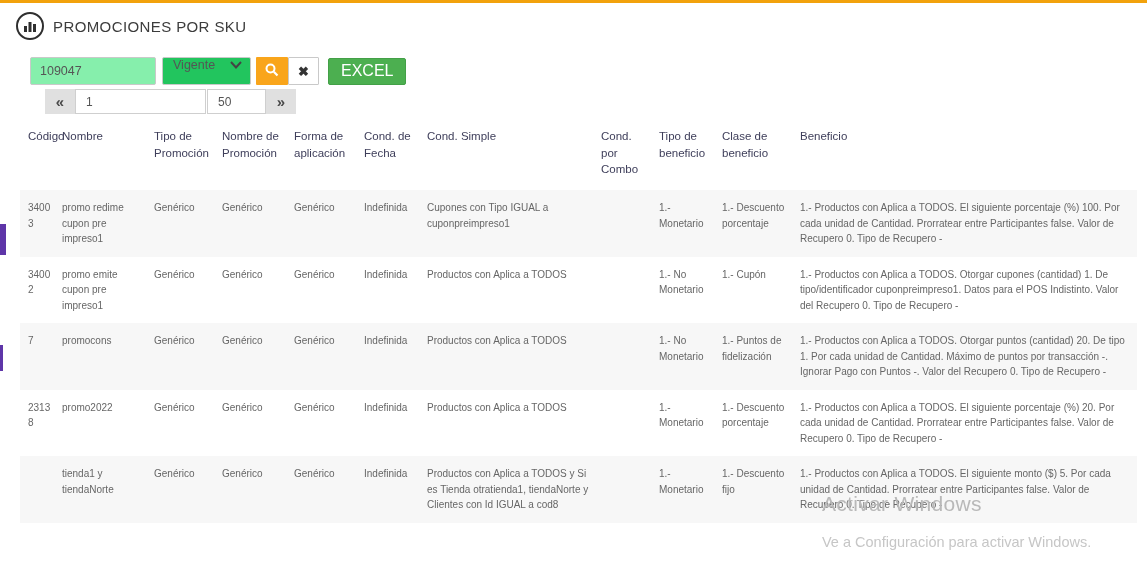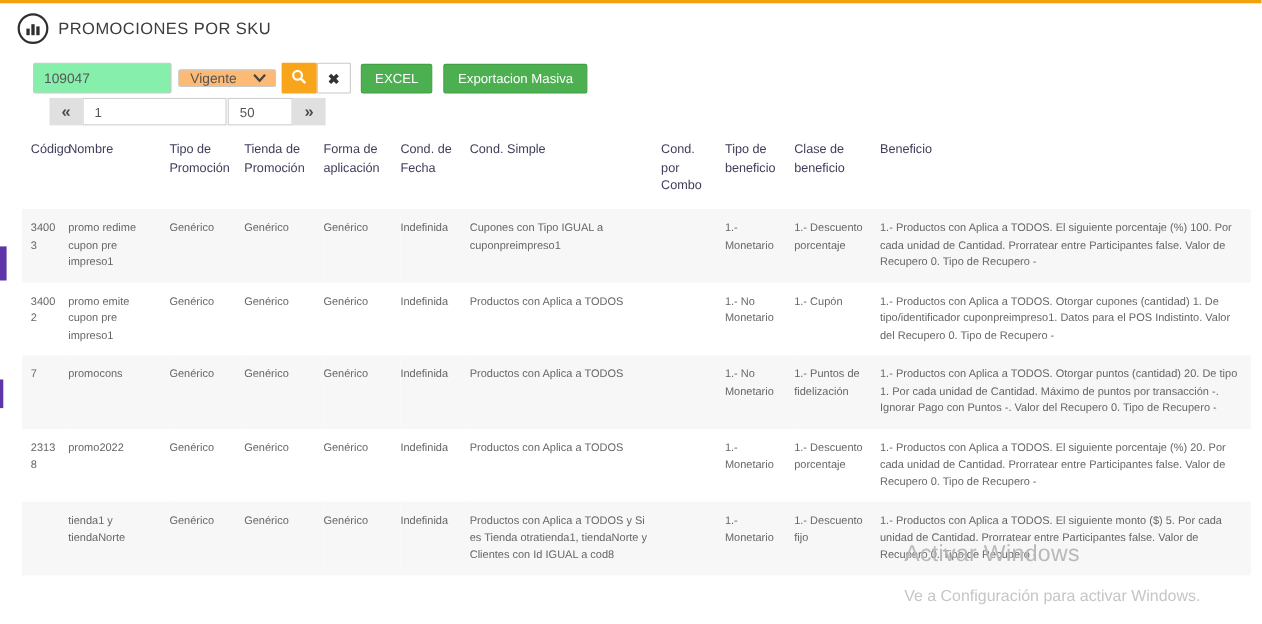--- a/index.html
+++ b/index.html
@@ -31,35 +31,35 @@
   
   .filter-bar { display: flex; align-items: center; margin: 17px 0 0 30px; height: 28px; }
   .txt-input {
     height: 28px; border: 1px solid #c9c9c9; border-radius: 2px;
     font-family: "Liberation Sans", sans-serif;
     font-size: 12.5px; color: #555; padding: 0 9px; outline: none; background: #86efac;
   }
   .input-sku { width: 126px; }
   .input-date { width: 126px; margin-left: 10px; }
   .select-box {
-    width: 89px; height: 16px; border: 1px solid #c9c9c9; border-radius: 2px;
+    width: 89px; height: 28px; border: 1px solid #c9c9c9; border-radius: 2px;
     margin-left: 6px; display: flex; align-items: flex-start; justify-content: space-between;
-    padding: 0 8px 0 10px; font-size: 12.5px; color: #555; background: #fdba74; cursor: pointer;
+    padding: 0 8px 0 10px; font-size: 12.5px; color: #555; background: #22c55e; cursor: pointer;
   }
   .btn { border: none; cursor: pointer; font-family: "Liberation Sans", sans-serif; }
   .btn-search {
     width: 32px; height: 28px; background: #F9A51B; margin-left: 5px;
     display: flex; align-items: center; justify-content: center; border-radius: 1px;
   }
   .btn-clear {
     width: 31px; height: 28px; background: #fff; border: 1px solid #c9c9c9;
     color: #333; font-size: 13px; font-weight: bold; border-radius: 1px;
   }
   .btn-green {
-    height: 27px; background: #4CAF50; color: #fff; font-size: 12px;
+    height: 27px; background: #4CAF50; color: #fff; font-size: 16px;
     padding: 0 12px; border-radius: 2px; border: 1px solid #43A047;
   }
   .btn-excel { margin-left: 9px; }
   .btn-export { margin-left: 10px; }
 
   
   .pagination { display: flex; align-items: center; margin: 4px 0 0 45px; height: 25px; }
   .pg-btn {
     width: 30px; height: 25px; background: #e0e0e0; border: none; color: #4a4a4a;
     font-size: 15px; font-weight: bold; cursor: pointer; line-height: 25px; padding: 0;
@@ -125,21 +125,20 @@
       <svg width="14" height="14" viewBox="0 0 14 14">
           <circle cx="5.5" cy="5.5" r="4" fill="none" stroke="#fff" stroke-width="2"></circle>
           <line x1="8.8" y1="8.8" x2="12.5" y2="12.5" stroke="#fff" stroke-width="2.2"></line>
         </svg>
     </span>
   </button>
   <button class="btn btn-clear">
     <span>✖</span>
   </button>
   <button class="btn btn-green btn-excel">EXCEL</button>
-  <button class="btn btn-green btn-export">Exportacion Masiva</button>
 </div>
 
 <div class="pagination">
   <button class="pg-btn">«</button>
   <input class="pg-input pg-page" value="1" style="">
   <input class="pg-input pg-size" value="50" style="">
   <button class="pg-btn">»</button>
 </div>
 
 <table class="promo-table">
@@ -154,21 +153,21 @@
       <col style="width:58px">
     <col style="width:63px">
       <col style="width:78px">
       <col>
   </colgroup>
   <thead>
     <tr>
         <th>Código</th>
         <th>Nombre</th>
         <th>Tipo de Promoción</th>
-        <th>Tienda de Promoción</th>
+        <th>Nombre de Promoción</th>
         <th>Forma de aplicación</th>
         <th>Cond. de Fecha</th>
         <th>Cond. Simple</th>
         <th>Cond. por Combo</th>
         <th>Tipo de beneficio</th>
         <th>Clase de beneficio</th>
         <th>Beneficio</th>
       </tr>
   </thead>
   <tbody>

